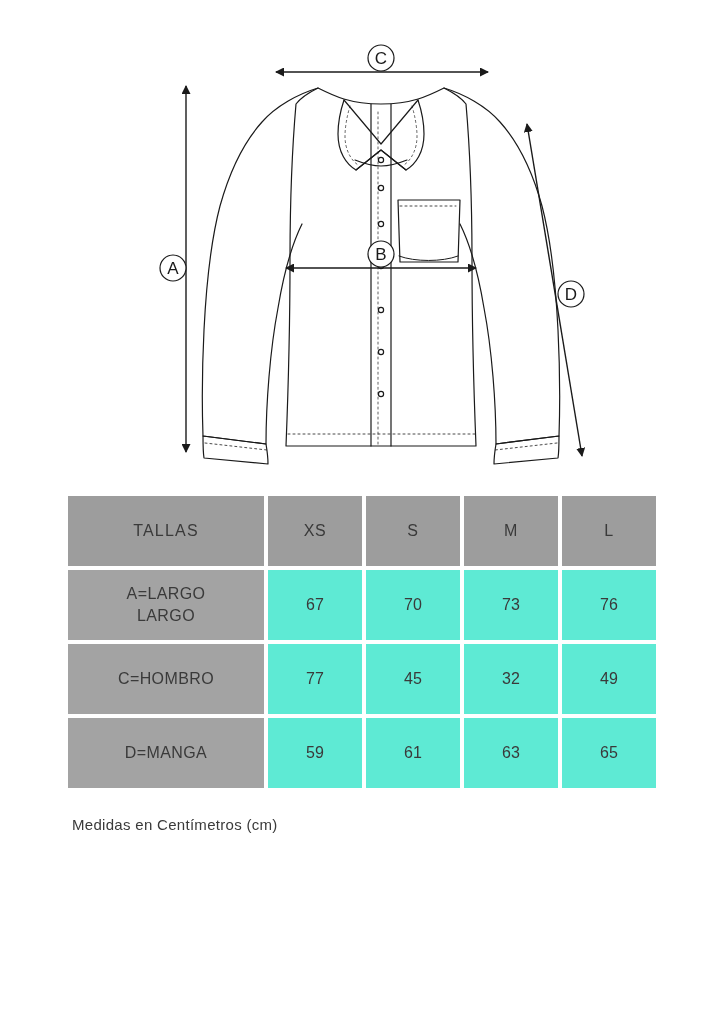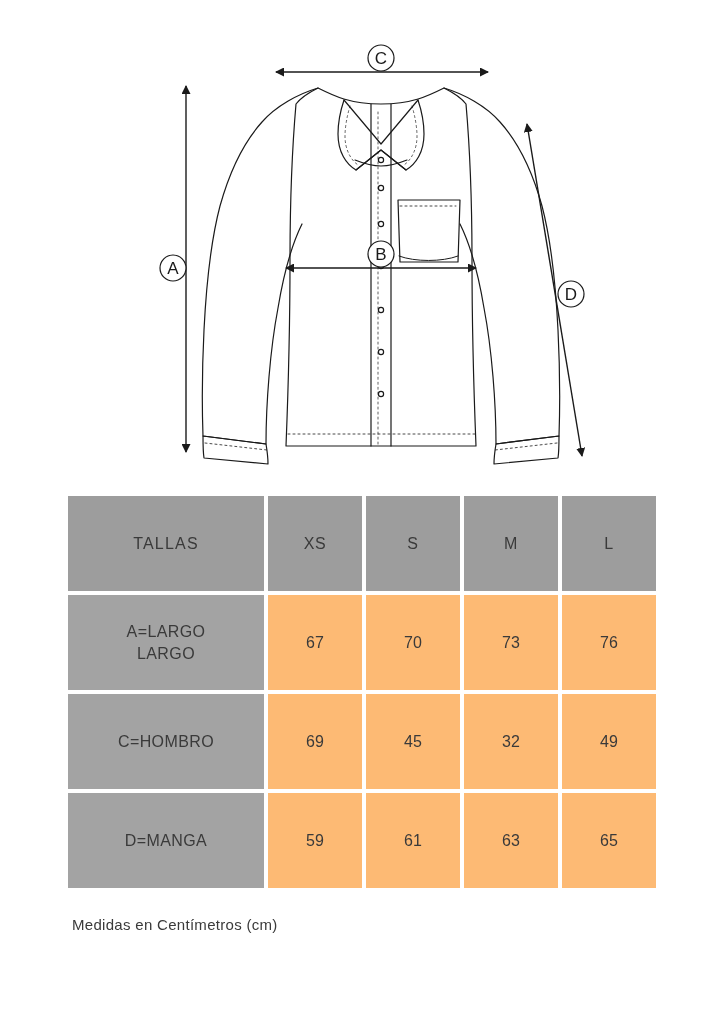--- a/index.html
+++ b/index.html
@@ -35,21 +35,21 @@
     table-layout: fixed;
   }
   #size-table th,
   #size-table td {
     font-weight: normal;
     text-align: center;
     vertical-align: middle;
     font-size: 16px;
     color: #3a3a3a;
     padding: 0;
-    height: 95px;
+    height: 70px;
   }
   #size-table col.label-col { width: 196px; }
   #size-table col.size-col  { width: 94px; }
 
   thead th {
     background: #9d9d9d;
     color: #ffffff;
     font-size: 17px;
     letter-spacing: 0.6px;
     height: 92px;
@@ -59,21 +59,21 @@
     letter-spacing: 1.2px;
   }
 
   tbody th.row-label {
     background: #a3a3a3;
     font-size: 16px;
     letter-spacing: 0.4px;
     line-height: 1.35;
   }
   tbody td.value-cell {
-    background: #fdba74;
+    background: #5eead4;
     font-size: 16px;
   }
 
   #footnote {
     margin: 24px 0 0 72px;
     font-size: 15px;
     color: #3a3a3a;
     letter-spacing: 0.3px;
   }
 
@@ -197,21 +197,21 @@
         <span>A=LARGO</span><br>
         <span>LARGO</span>
       </th>
       <td class="value-cell">67</td>
       <td class="value-cell">70</td>
       <td class="value-cell">73</td>
       <td class="value-cell">76</td>
     </tr>
     <tr>
       <th class="row-label">C=HOMBRO</th>
-      <td class="value-cell">69</td>
+      <td class="value-cell">77</td>
       <td class="value-cell">45</td>
       <td class="value-cell">32</td>
       <td class="value-cell">49</td>
     </tr>
     <tr>
       <th class="row-label">D=MANGA</th>
       <td class="value-cell">59</td>
       <td class="value-cell">61</td>
       <td class="value-cell">63</td>
       <td class="value-cell">65</td>

